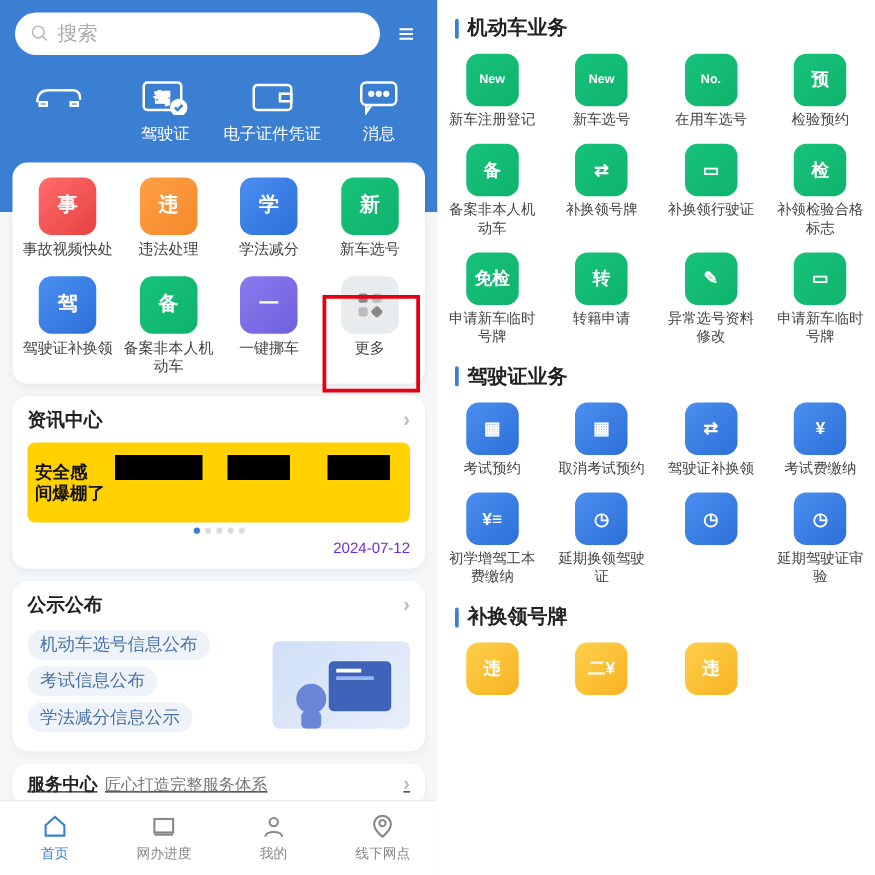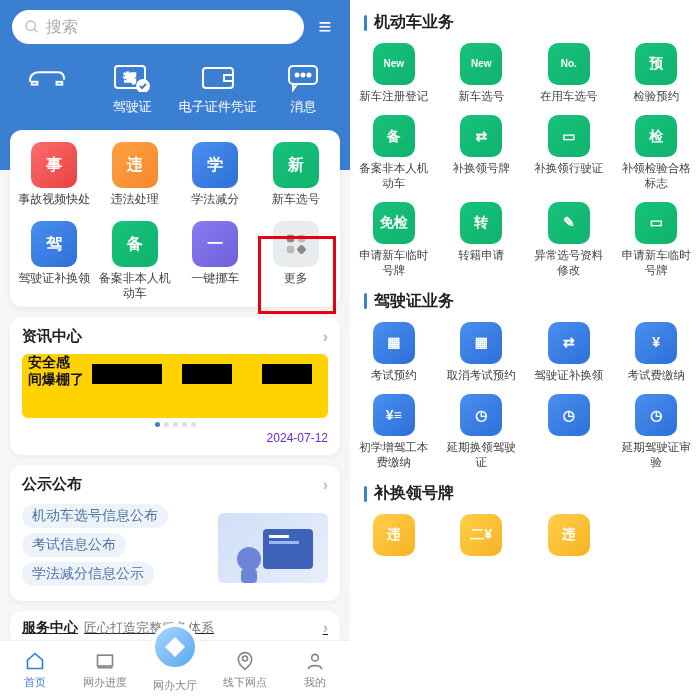--- a/index.html
+++ b/index.html
@@ -15,21 +15,21 @@
   .blue-tab { color:#fff; font-size:13px; display:flex; flex-direction:column; align-items:center; gap:4px; width:25%; }
   .blue-tab .bbox { width:42px; height:34px; display:flex; align-items:center; justify-content:center; }
   .card { background:#fff; border-radius:12px; margin:14px 10px 10px; box-shadow:0 2px 6px rgba(0,0,0,.06); padding:12px 4px 6px; }
   .grid4 { display:grid; grid-template-columns:repeat(4,1fr); row-gap:14px; }
   .gcell { display:flex; flex-direction:column; align-items:center; font-size:12px; color:#444; text-align:center; line-height:1.25; position:relative; }
   .gicon { width:46px; height:46px; border-radius:10px; display:flex; align-items:center; justify-content:center; color:#fff; margin-bottom:4px; font-weight:600; font-size:16px; }
   .red-hl { position:absolute; border:3px solid #e60012; }
   .section-card { background:#fff; border-radius:12px; margin:0 10px 10px; padding:10px 12px; box-shadow:0 2px 6px rgba(0,0,0,.05);}
   .section-hd { display:flex; align-items:center; justify-content:space-between; font-size:15px; font-weight:600; color:#222; }
   .chev { color:#bbb; font-size:16px; }
-  .news-banner { margin-top:8px; height:64px; background:#ffd200; border-radius:6px; display:flex; position:relative; overflow:hidden;}
+  .news-banner { margin-top:8px; height:64px; background:#ffd200; border-radius:6px; display:flex; align-items:center; position:relative; overflow:hidden;}
   .news-banner .t1 { font-size:14px; font-weight:700; color:#111; margin-left:6px; line-height:1.2; }
   .news-banner .blk { position:absolute; background:#000; top:10px; height:20px; }
   .news-date { color:#6d28d9; font-size:12px; text-align:right; margin-top:4px;}
   .dotrow { display:flex; gap:4px; justify-content:center; margin-top:4px;}
   .dot { width:5px; height:5px; border-radius:50%; background:#ddd;}
   .dot.on{ background:#3b7fd3;}
   .gsrow { margin-top:10px; display:flex; justify-content:space-between; align-items:center; }
   .pill { background:#eef3fa; color:#4a74a8; font-size:14px; border-radius:12px; padding:3px 10px; margin-bottom:5px; display:inline-block;}
   .iconimg { width:110px; height:70px; background:linear-gradient(135deg,#cfe0f6,#e8eefb); border-radius:6px; display:flex; align-items:flex-end; justify-content:center;}
   .bottom-nav { position:absolute; bottom:0; left:0; right:0; height:60px; background:#fff; border-top:1px solid #eee; display:flex; }
@@ -215,42 +215,34 @@
         </svg>
         <span>首页</span>
       </div>
     <div class="bn">
         <svg width="22" height="20" viewBox="0 0 24 24" fill="none" stroke="#888" stroke-width="2">
           <rect x="3" y="5" width="18" height="13"></rect>
           <line x1="3" y1="20" x2="21" y2="20"></line>
         </svg>
         <span>网办进度</span>
       </div>
-    <div class="bn bn-center">
-        <div class="fab">
-          <svg width="24" height="24" viewBox="0 0 24 24" fill="#fff">
-            <path d="M12 2 L22 12 L12 22 L2 12 Z"></path>
-          </svg>
-        </div>
-        <span style="margin-top:30px;">网办大厅</span>
+    <div class="bn">
+        <svg width="22" height="20" viewBox="0 0 24 24" fill="none" stroke="#888" stroke-width="2">
+          <circle cx="12" cy="8" r="4"></circle>
+          <path d="M4 22 C4 16 20 16 20 22"></path>
+        </svg>
+        <span>我的</span>
       </div>
     <div class="bn">
         <svg width="22" height="20" viewBox="0 0 24 24" fill="none" stroke="#888" stroke-width="2">
           <circle cx="12" cy="9" r="3"></circle>
           <path d="M12 2 C7 2 4 6 4 10 C4 16 12 22 12 22 C12 22 20 16 20 10 C20 6 17 2 12 2 Z"></path>
         </svg>
         <span>线下网点</span>
       </div>
-    <div class="bn">
-        <svg width="22" height="20" viewBox="0 0 24 24" fill="none" stroke="#888" stroke-width="2">
-          <circle cx="12" cy="8" r="4"></circle>
-          <path d="M4 22 C4 16 20 16 20 22"></path>
-        </svg>
-        <span>我的</span>
-      </div>
   </div>
 </div>
 
 <div class="pane right">
   <div class="r-head">
       <div class="r-bar"></div>
       <span>机动车业务</span>
     </div>
   <div class="r-grid" id="rg1" style="position:relative;">
   <div class="r-cell">

